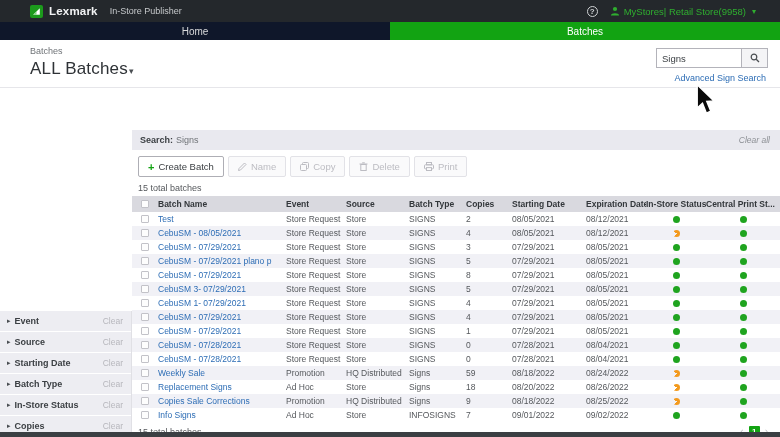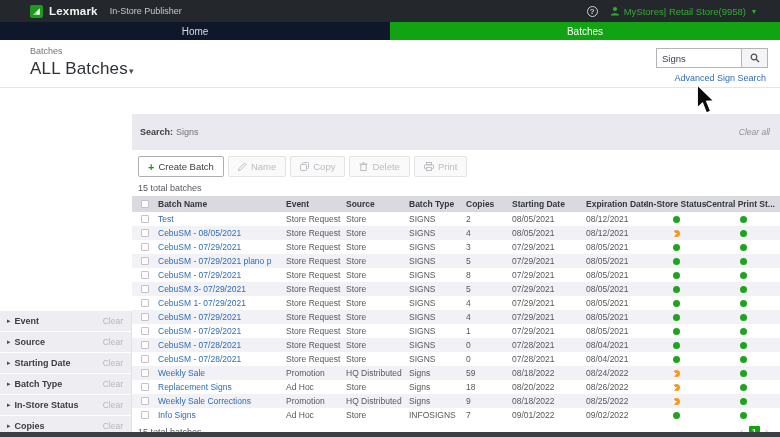--- a/index.html
+++ b/index.html
@@ -36,21 +36,21 @@
 
   
   .main { flex:1 1 auto; display:flex; align-items:flex-end; }
   .left-col { width:132px; flex:0 0 auto; border-right:1px solid #e0e0e5; }
   .sb-item { height:20px; background:#ededf2; margin-bottom:1px; display:flex; align-items:center; padding:0 8px 0 7px; cursor:pointer; }
   .sb-caret { font-size:7px; color:#4a4e52; margin-right:4px; }
   .sb-label { font-size:9px; font-weight:bold; color:#3c4044; }
   .sb-clear { margin-left:auto; font-size:8.5px; color:#b6b6bc; cursor:pointer; }
 
   .content { flex:1 1 auto; display:flex; flex-direction:column; min-width:0; }
-  .filter-bar { height:36px; background:#e9e9ef; display:flex; align-items:center; padding:0 10px 0 8px; flex:0 0 auto; }
+  .filter-bar { height:20px; background:#e9e9ef; display:flex; align-items:center; padding:0 10px 0 8px; flex:0 0 auto; }
   .filter-label { font-size:9px; font-weight:bold; color:#3c4044; margin-right:3px; }
   .filter-value { font-size:9px; color:#6f7377; }
   .clear-all { margin-left:auto; font-size:8.5px; font-style:italic; color:#8d9095; cursor:pointer; }
 
   
   .toolbar { display:flex; gap:4px; margin:6px 0 0 6px; }
   .btn { height:21px; display:flex; align-items:center; gap:4px; padding:0 9px; font-size:9.5px; border-radius:2px; cursor:pointer; font-family:inherit; }
   .btn-create { background:#fff; border:1px solid #aeaeb5; color:#3c4044; }
   .btn-plus { color:#12a312; font-weight:bold; font-size:11px; }
   .btn-disabled { background:#fafafb; border:1px solid #e2e2e7; color:#bcbcc2; cursor:default; }
@@ -467,21 +467,21 @@
                 <span class="dot partial"></span>
               </div>
               <div class="dot-cell">
                 <span class="dot"></span>
               </div>
             </div>
             <div class="t-row alt">
               <div class="cbox-cell">
                 <span class="cbox"></span>
               </div>
-              <div class="cell name">Weekly Sale Corrections</div>
+              <div class="cell name">Copies Sale Corrections</div>
               <div class="cell">Promotion</div>
               <div class="cell">HQ Distributed</div>
               <div class="cell">Signs</div>
               <div class="cell">9</div>
               <div class="cell">08/18/2022</div>
               <div class="cell">08/25/2022</div>
               <div class="dot-cell">
                 <span class="dot partial"></span>
               </div>
               <div class="dot-cell">

